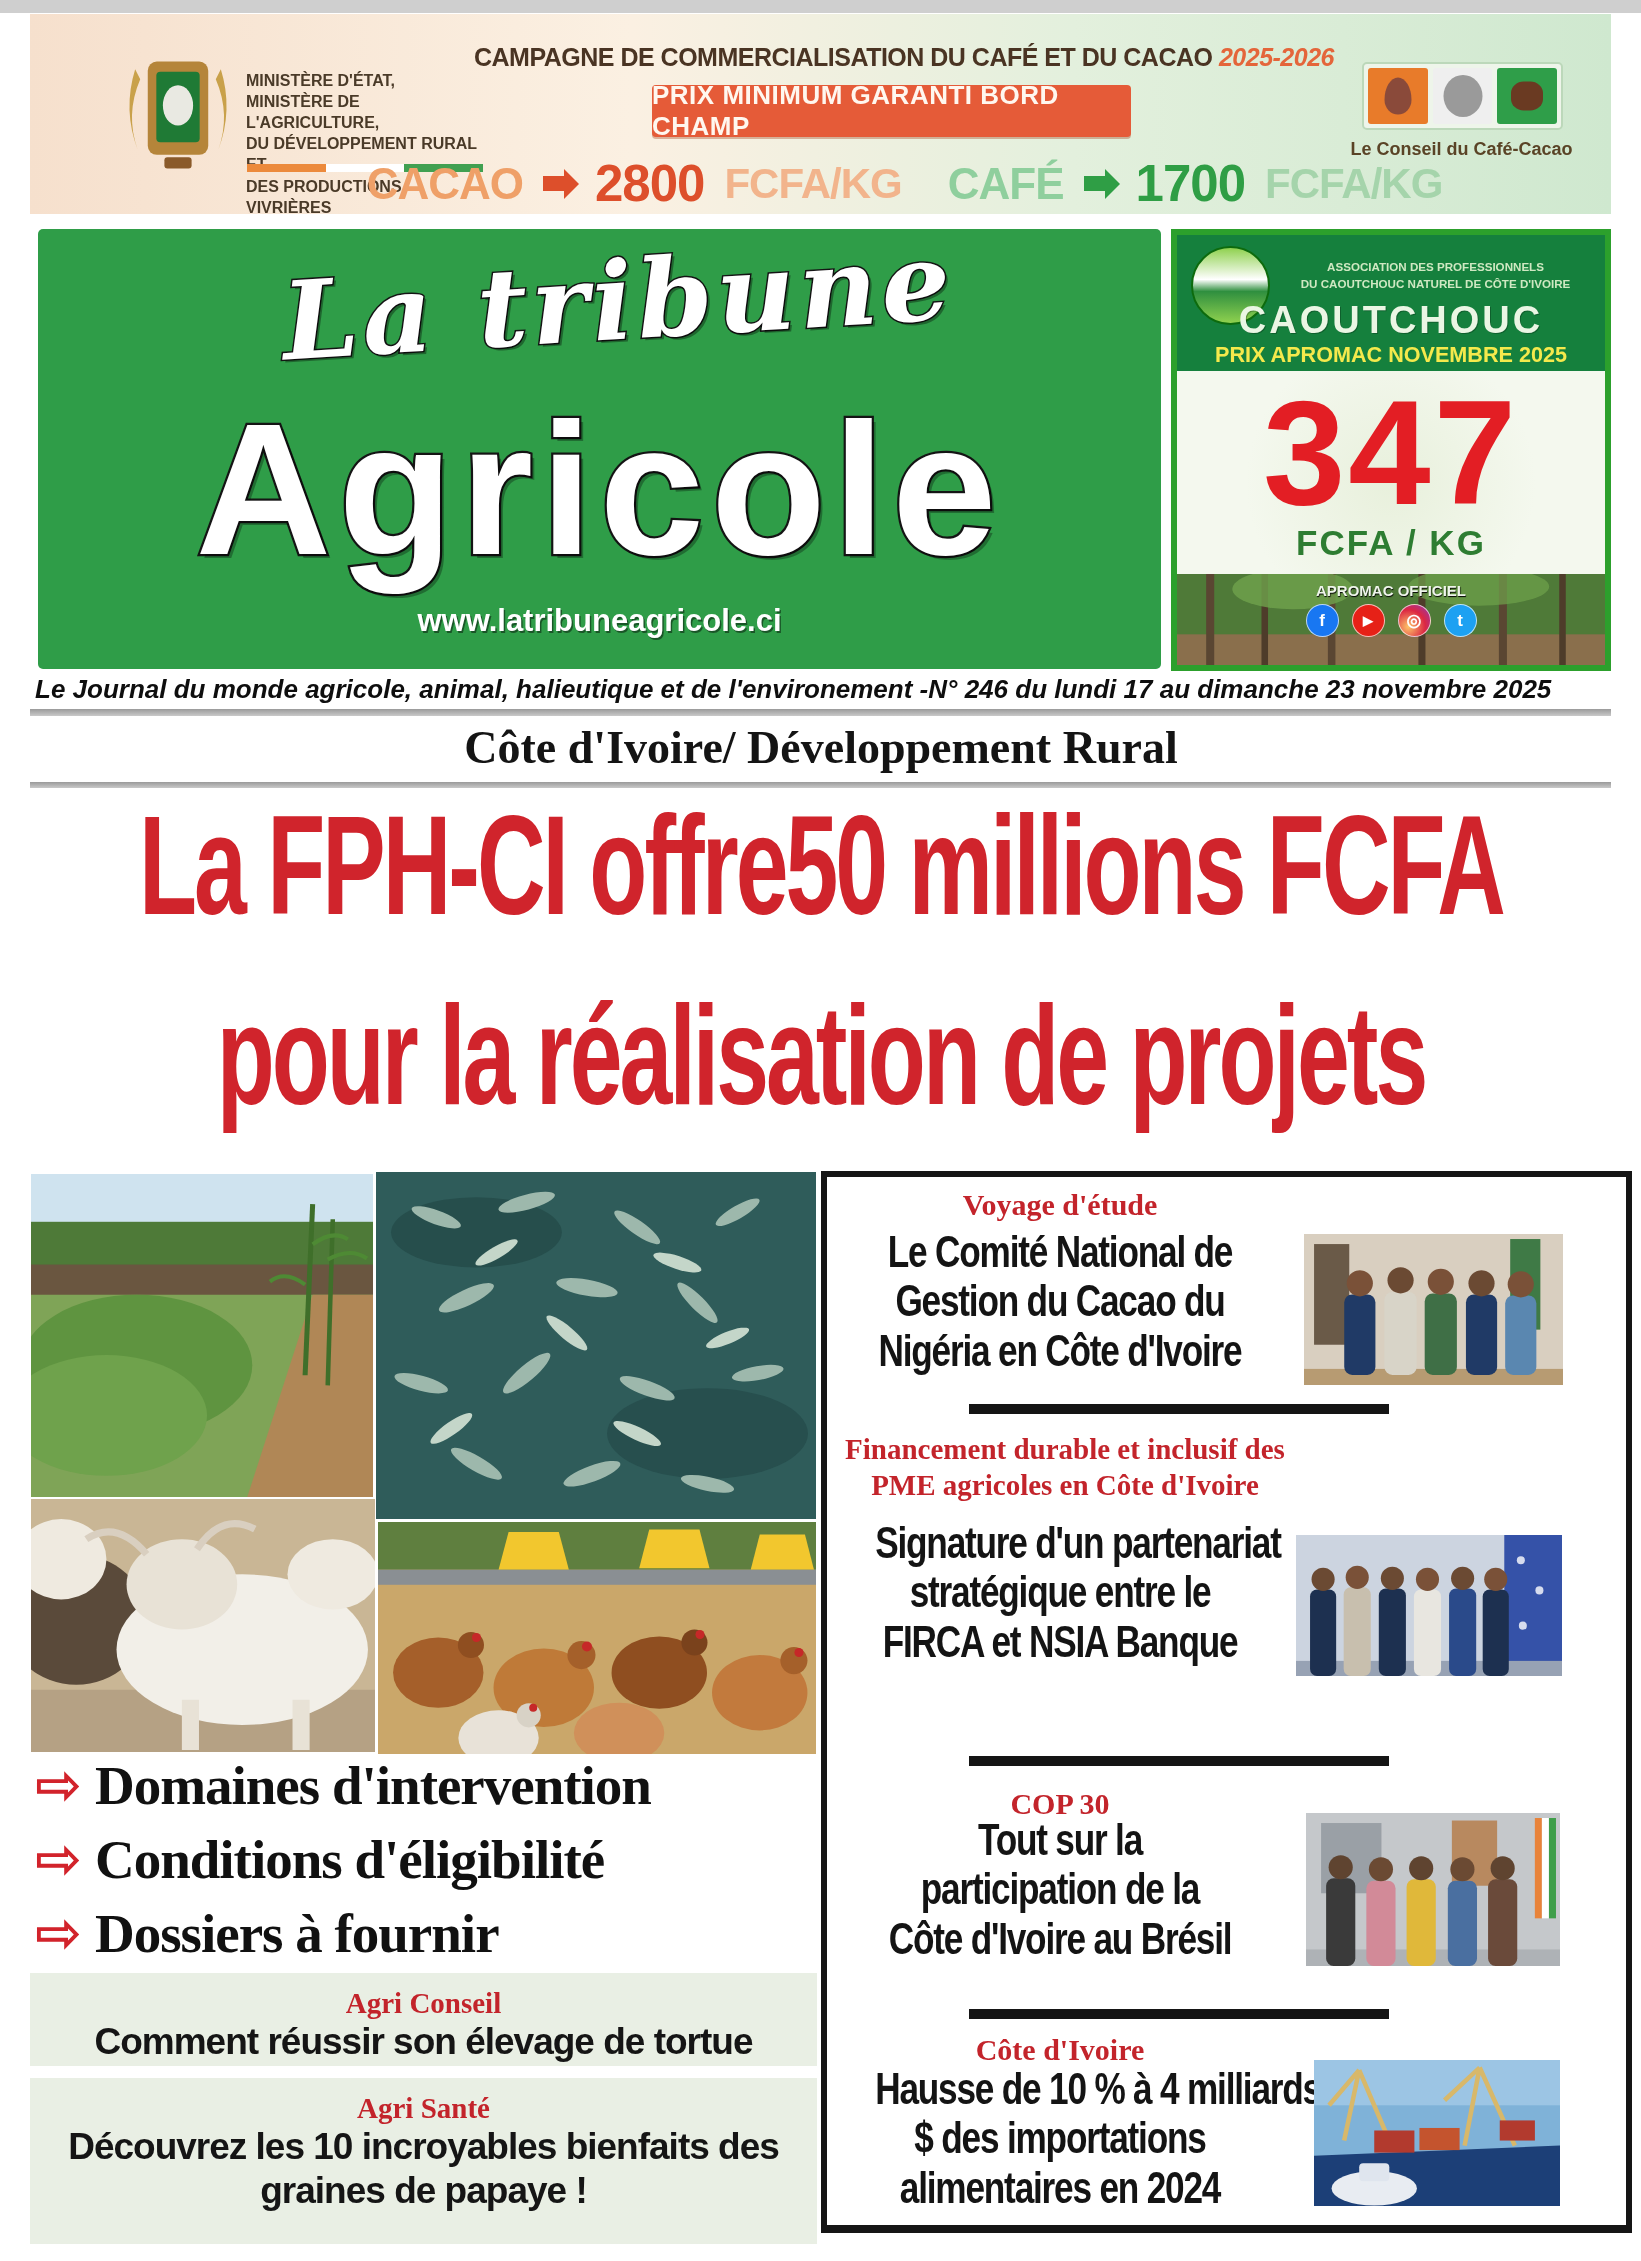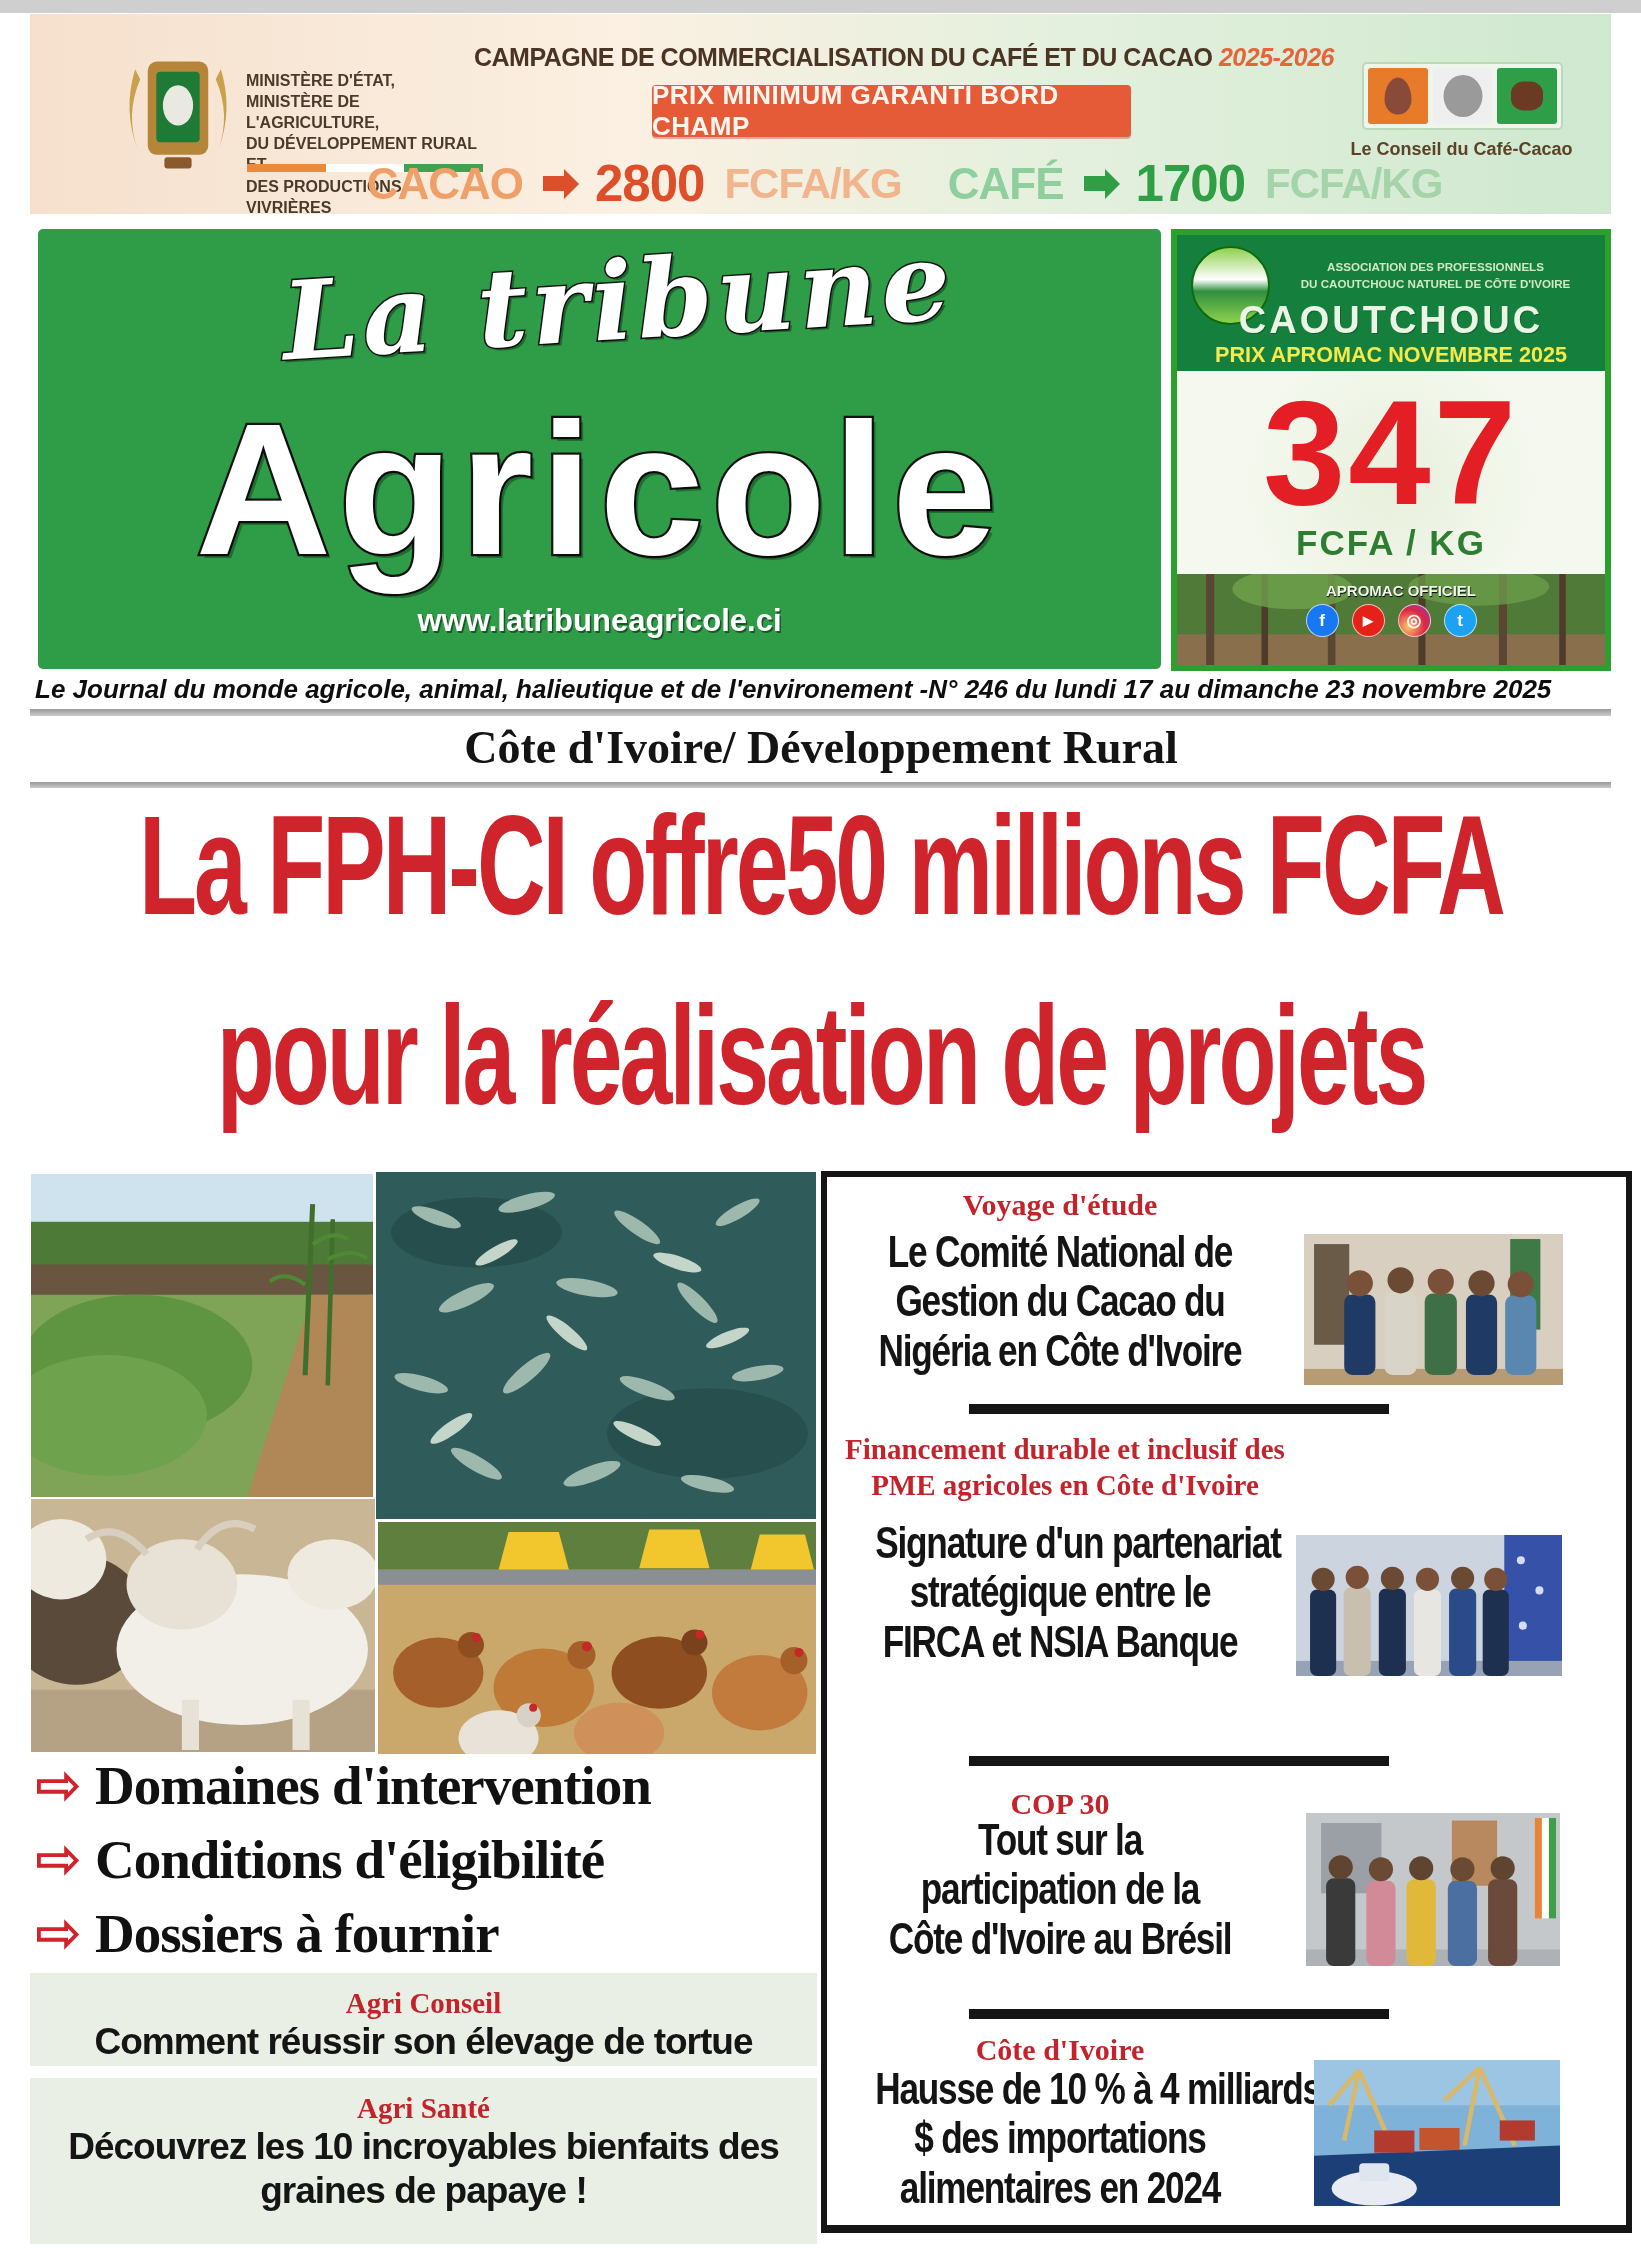--- a/index.html
+++ b/index.html
@@ -70,21 +70,21 @@
   #ap-product{left:0;top:64px;width:428px;text-align:center;font-weight:bold;font-size:38px;letter-spacing:3px;color:#eaf6e4;
               text-shadow:1px 1px 0 rgba(0,0,0,.25);}
   #ap-caption{left:0;top:107px;width:428px;text-align:center;font-weight:bold;font-size:21.6px;color:#f5e94c;}
   #ap-white{left:0;top:136px;width:428px;height:204px;background:radial-gradient(circle at 50% 55%, #e8f0dc 0%, #f4f8ee 60%);
             display:flex;flex-direction:column;align-items:center;justify-content:center;}
   #ap-price{font-weight:bold;font-size:148px;line-height:.95;color:#e31e24;letter-spacing:3px;}
   #ap-unit{font-weight:bold;font-size:35px;color:#2e7d32;letter-spacing:2px;}
   #ap-photo{left:0;top:339px;width:428px;height:91px;}
   #ap-photo svg{display:block;}
   #ap-social-caption{left:0;top:347px;width:428px;text-align:center;font-weight:bold;font-size:15px;color:#eef5ea;
-                     text-shadow:0.5px 0.5px 1px #000;margin-left:10px;}
+                     text-shadow:0.5px 0.5px 1px #000;}
   #ap-social{left:0;top:369px;width:428px;display:flex;justify-content:center;gap:13px;}
   .soc{width:31px;height:31px;border-radius:50%;display:flex;align-items:center;justify-content:center;
        color:#ffffff;font-weight:bold;font-size:17px;border:1.5px solid rgba(255,255,255,.7);}
   .soc-fb{background:#1877f2;} .soc-yt{background:#e62117;font-size:13px;}
   .soc-ig{background:radial-gradient(circle at 30% 70%,#fdc468,#dc2743 55%,#8a3ab9);}
   .soc-tw{background:#1da1f2;}
 
   
   #tagline{left:35px;top:674px;width:1573px;font-weight:bold;font-style:italic;font-size:26px;color:#0e0e0e;}
   .rule{background:linear-gradient(180deg,#9a9a9a,#c9c9c9);}

